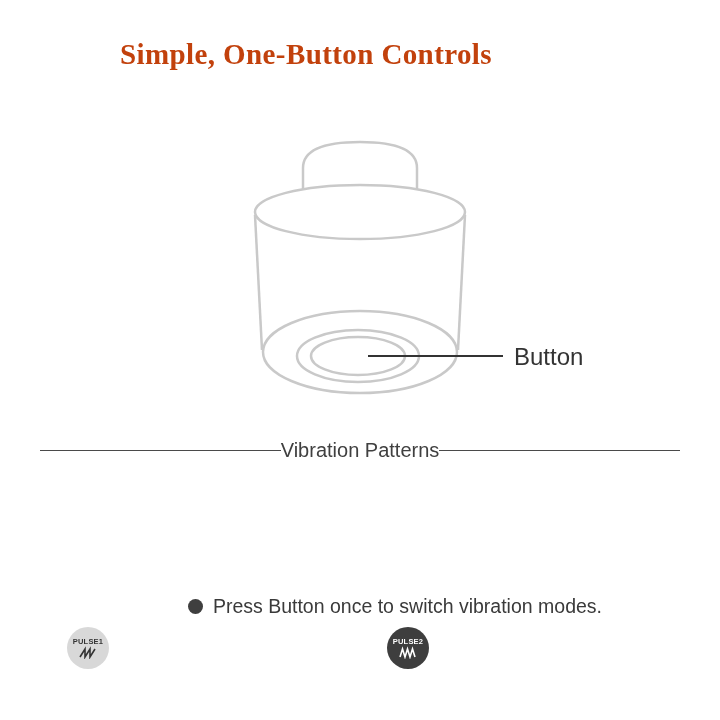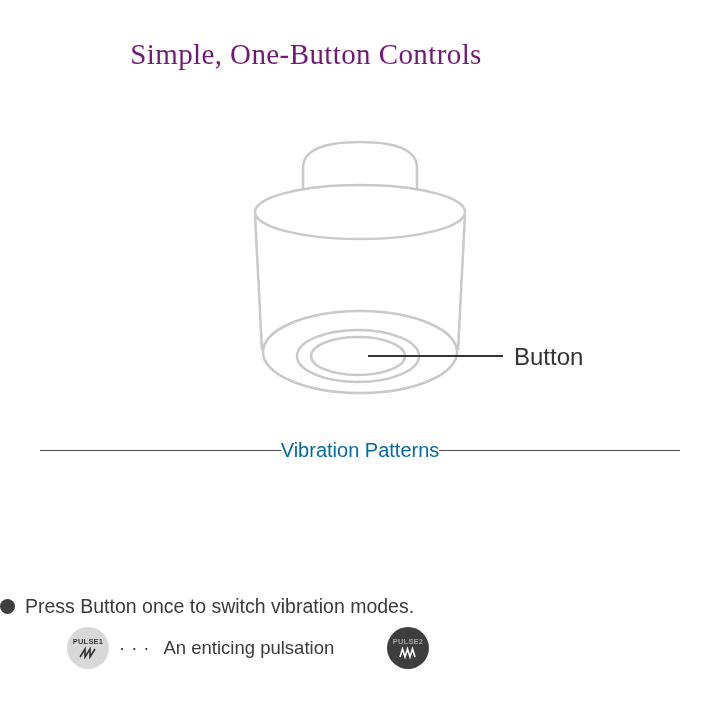--- a/index.html
+++ b/index.html
@@ -1,44 +1,44 @@
 <!DOCTYPE html>
 <html><head>
 <meta charset="utf-8">
 <style>
   html,body{margin:0;padding:0;background:#ffffff;}
   #canvas{position:relative;width:720px;height:720px;background:#ffffff;overflow:hidden;
           font-family:"Liberation Sans","DejaVu Sans",sans-serif;color:#2e2e2e;}
 
   
   .title-block{position:absolute;top:28px;left:0;width:612px;text-align:center;
-               font-family:"Liberation Serif","DejaVu Serif",serif;color:#701a75;}
+               font-family:"Liberation Serif","DejaVu Serif",serif;color:#c2410c;font-weight:bold;}
   .title-line{font-size:29px;letter-spacing:0.4px;line-height:52px;white-space:nowrap;}
 
   
   .section-header{position:absolute;top:436px;left:0;width:720px;height:28px;
                   display:flex;align-items:center;padding:0 40px;box-sizing:border-box;}
   .section-header .rule{flex:1;height:0;border-top:1.5px solid #4a4a4a;}
-  .section-header .label{margin:0 0;font-size:20px;color:#0369a1;white-space:nowrap;}
+  .section-header .label{margin:0 0;font-size:20px;color:#404040;white-space:nowrap;}
 
   
   .abs{position:absolute;left:0;}
 
   
   .instruction-row{position:absolute;top:593px;left:0;width:602px;height:26px;
-                   display:flex;align-items:center;justify-content:flex-start;}
+                   display:flex;align-items:center;justify-content:flex-end;}
   .instruction-bullet{width:15px;height:15px;border-radius:50%;background:#3f3f3f;margin-right:10px;flex:0 0 auto;}
   .instruction-text{font-size:19.5px;color:#3a3a3a;white-space:nowrap;}
 
   
   .legend{position:absolute;top:626px;left:0;width:720px;height:46px;}
   .badge{position:absolute;top:1px;width:42px;height:42px;border-radius:50%;
          display:flex;flex-direction:column;align-items:center;justify-content:center;}
   .badge-light{background:#d8d8d8;color:#333;}
-  .badge-dark{background:#3e3e3e;color:#a3a3a3;}
+  .badge-dark{background:#3e3e3e;color:#ffffff;}
   .badge .badge-label{font-size:7.5px;font-weight:bold;letter-spacing:0.2px;line-height:9px;}
   .legend-text{position:absolute;top:0;height:44px;line-height:44px;font-size:18.5px;color:#3a3a3a;white-space:nowrap;}
   .dots{letter-spacing:6px;margin-right:8px;color:#3a3a3a;}
 
   svg text{font-family:"Liberation Sans","DejaVu Sans",sans-serif;}
 </style>
 </head>
 <body>
 
 <div id="canvas">
@@ -123,23 +123,20 @@
     <span class="instruction-text">Press Button once to switch vibration modes.</span>
   </div>
 
   <div class="legend">
     <div class="badge badge-light" style="left:67px;">
       <span class="badge-label">PULSE1</span>
       <svg width="20" height="13" viewBox="0 0 20 13">
         <path d="M 2 11 L 7 3 L 7 11 L 12 3 L 12 11 L 17 3" fill="none" stroke="#333333" stroke-width="1.6"></path>
       </svg>
     </div>
-    <div class="legend-text" style="left:119px;">
-      <span class="dots">···</span><span>An enticing pulsation</span>
-    </div>
 
     <div class="badge badge-dark" style="left:387px;">
       <span class="badge-label">PULSE2</span>
       <svg width="20" height="13" viewBox="0 0 20 13">
         <path d="M 2 11 L 4.5 3 L 7 11 L 9.5 3 L 12 11 L 14.5 3 L 17 11" fill="none" stroke="#ffffff" stroke-width="1.6"></path>
       </svg>
     </div>
   </div>
 
 </div>

